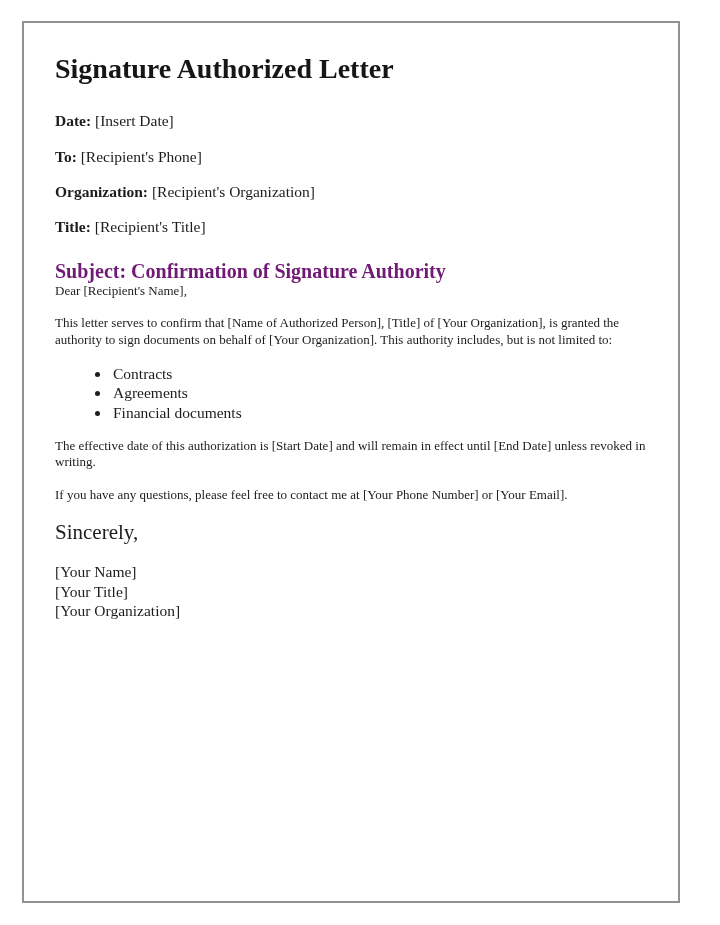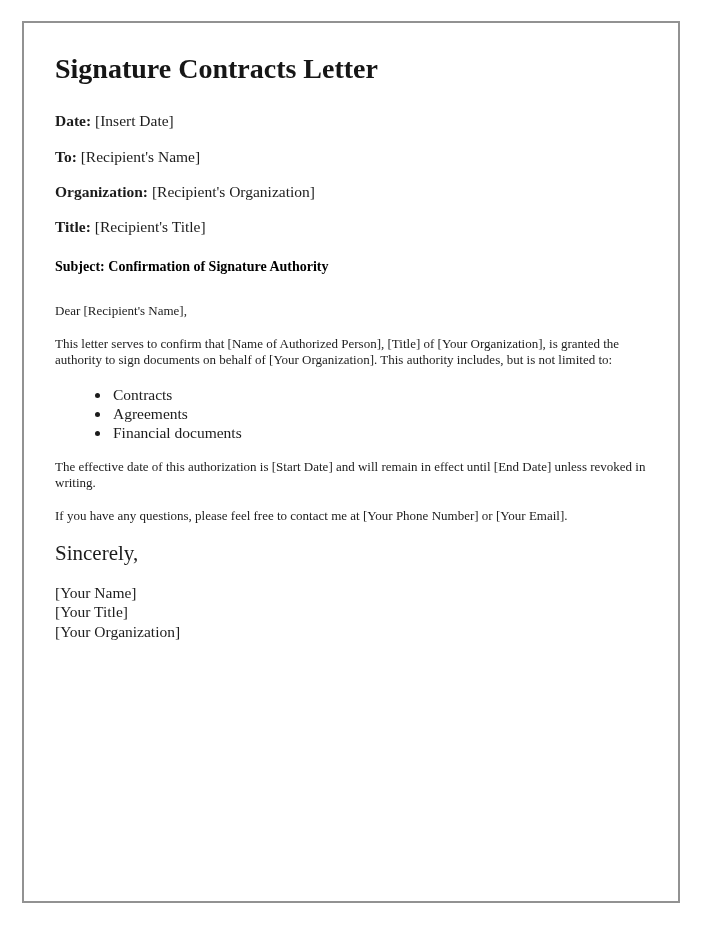--- a/index.html
+++ b/index.html
@@ -34,25 +34,25 @@
   }
   .field {
     font-size: 15.5px;
     line-height: 1.25;
     margin: 0 0 16px 0;
   }
   .field .label {
     font-weight: bold;
   }
   .subject-heading {
-    font-size: 14px;
+    font-size: 20px;
     font-weight: bold;
     line-height: 1.2;
-    margin: 22px 0 28px 0;
-    color: #000000;
+    margin: 22px 0 0 0;
+    color: #701a75;
   }
   .para {
     font-size: 13px;
     line-height: 1.27;
     margin: 0 0 16px 0;
   }
   .bullet-list {
     margin: 0 0 16px 0;
     padding: 0 0 0 56px;
     list-style: disc;
@@ -71,30 +71,30 @@
     font-size: 15.5px;
     line-height: 1.27;
     margin: 0;
   }
 </style>
 </head>
 <body>
 
 <div class="page">
 
-  <h1 class="letter-title">Signature Contracts Letter</h1>
+  <h1 class="letter-title">Signature Authorized Letter</h1>
 
   <p class="field">
     <span class="label">Date:</span>
     <span>[Insert Date]</span>
   </p>
 
   <p class="field">
     <span class="label">To:</span>
-    <span>[Recipient's Name]</span>
+    <span>[Recipient's Phone]</span>
   </p>
 
   <p class="field">
     <span class="label">Organization:</span>
     <span>[Recipient's Organization]</span>
   </p>
 
   <p class="field">
     <span class="label">Title:</span>
     <span>[Recipient's Title]</span>

